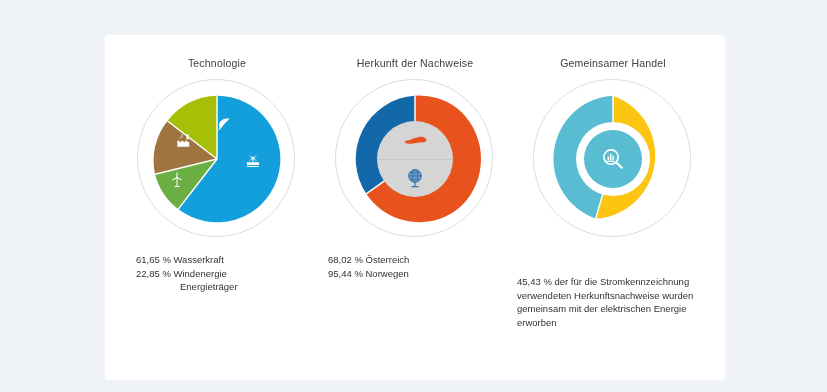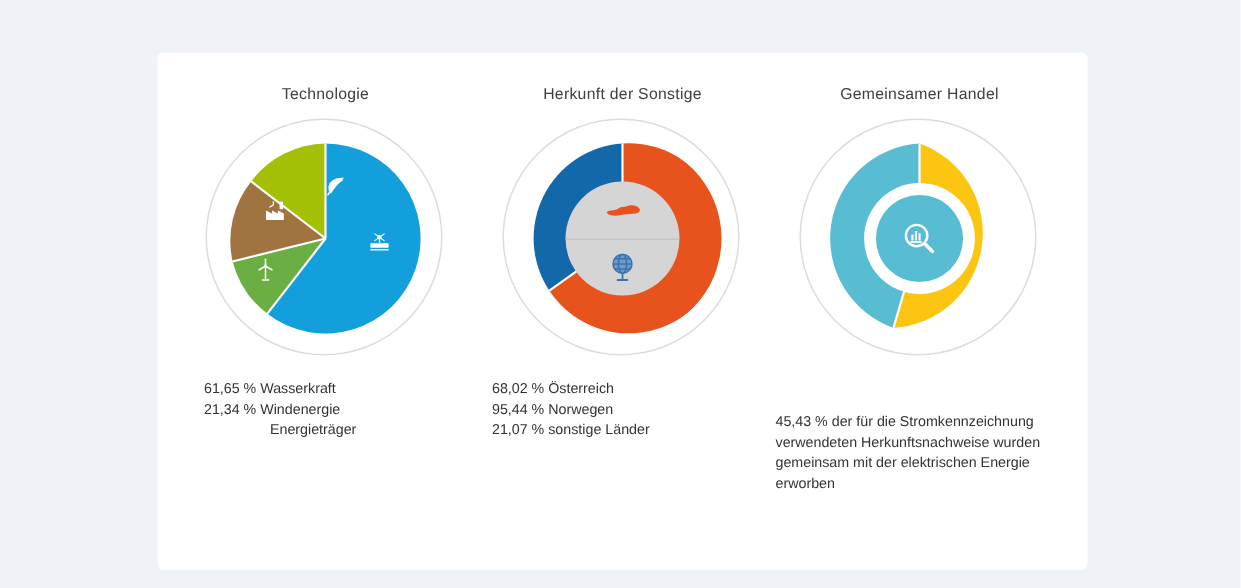--- a/index.html
+++ b/index.html
@@ -199,27 +199,27 @@
           <svg class="seg-icon" style="left:87px; top:45px;" width="17" height="17" viewBox="0 0 24 24">
             <g fill="#ffffff">
               <path d="M19.6 4.2 C12.4 3.6 6.2 6.4 5 12.2 c-0.6 3 0.5 5.6 2.3 7 C9.3 16 12 12 19.6 4.2 Z"></path>
               <path d="M4.4 20.4 C6.4 16.4 10.6 11 17.8 6.2" fill="none" stroke="#ffffff" stroke-width="1.4" stroke-linecap="round"></path>
             </g>
           </svg>
         </div>
 
         <div class="legend col1">
           <div class="legend-line">61,65 % Wasserkraft</div>
-          <div class="legend-line">21,34 % Windenergie</div>
+          <div class="legend-line">22,85 % Windenergie</div>
           <div class="legend-line indented">Energieträger</div>
         </div>
       </div>
 
       <div class="chart-block">
-        <div class="chart-title">Herkunft der Sonstige</div>
+        <div class="chart-title">Herkunft der Nachweise</div>
 
         <div class="ring-wrap">
           <div class="outer-ring"></div>
           <svg class="disc" viewBox="0 0 100 100">
 
             <path d="M 50 50 L 50 2 A 48 48 0 1 1 13.07 76.36 Z" fill="#e8521c"></path>
 
             <path d="M 50 50 L 13.07 76.36 A 48 48 0 0 1 50 2 Z" fill="#1268a8"></path>
             <g stroke="#ffffff" stroke-width="1.1" fill="none">
               <line x1="50" y1="50" x2="50" y2="2"></line>
@@ -249,21 +249,20 @@
                 <rect x="11.3" y="18" width="1.4" height="5" fill="#3b73ac"></rect>
                 <rect x="7.4" y="22.6" width="9.2" height="1.6" rx="0.7" fill="#3b73ac"></rect>
               </svg>
             </div>
           </div>
         </div>
 
         <div class="legend col2">
           <div class="legend-line">68,02 % Österreich</div>
           <div class="legend-line">95,44 % Norwegen</div>
-          <div class="legend-line">21,07 % sonstige Länder</div>
         </div>
       </div>
 
       <div class="chart-block">
         <div class="chart-title">Gemeinsamer Handel</div>
 
         <div class="ring-wrap">
           <div class="outer-ring"></div>
           <svg class="disc" viewBox="0 0 100 100">
 

